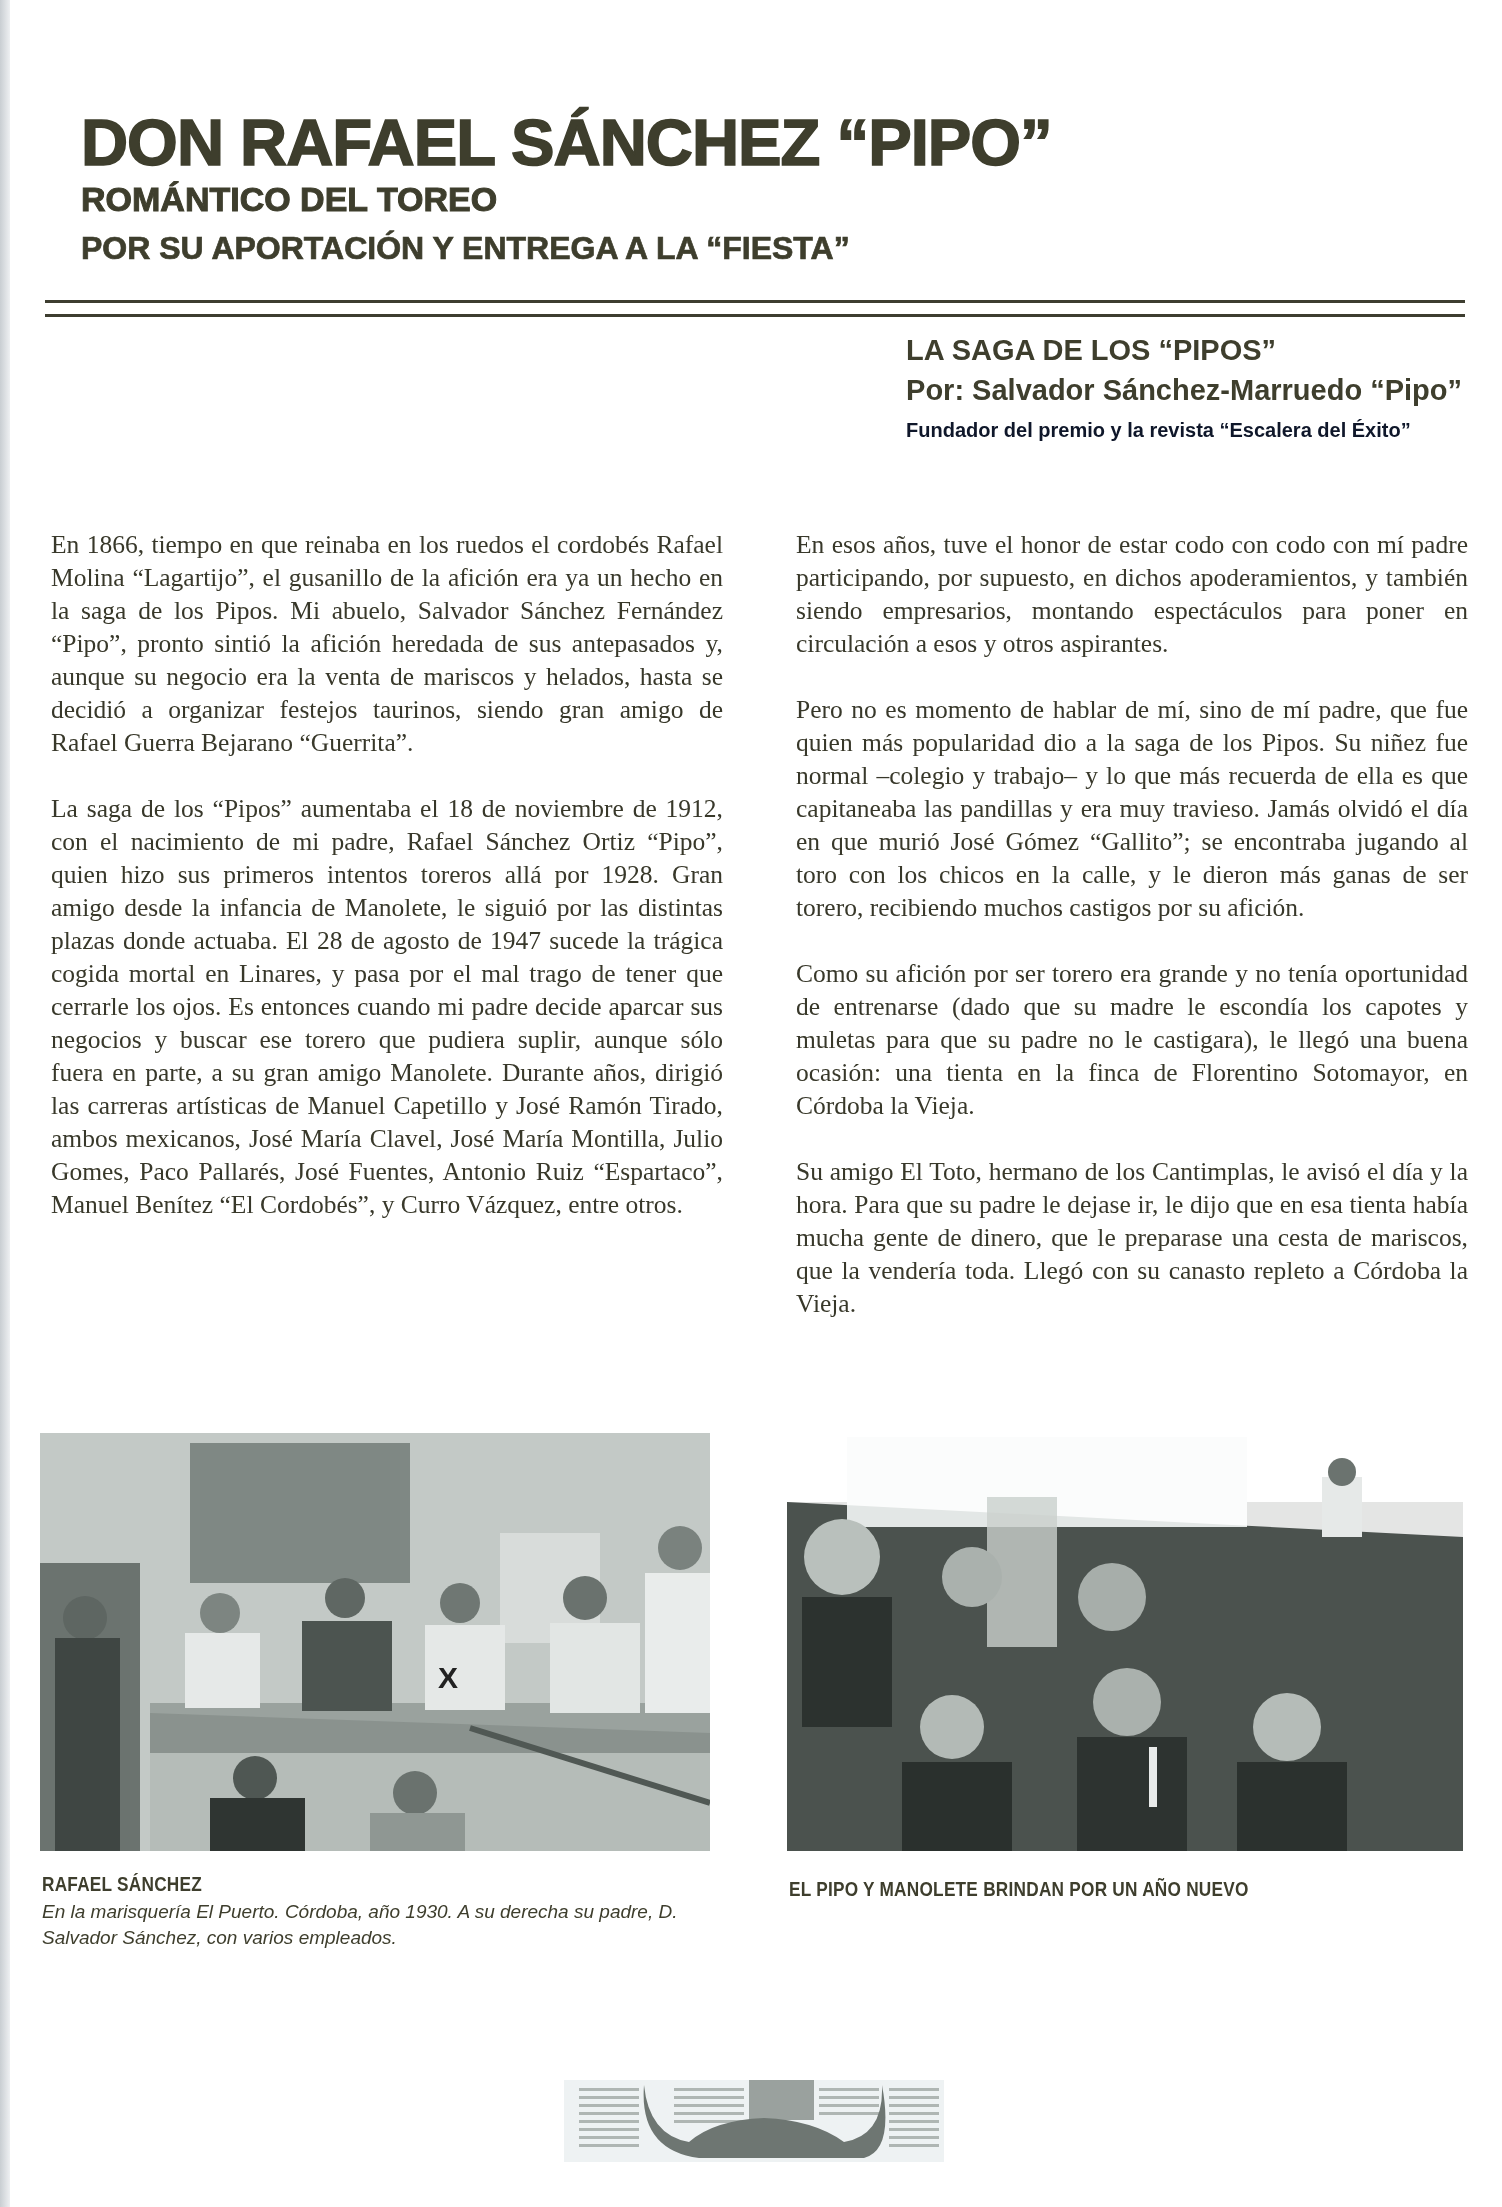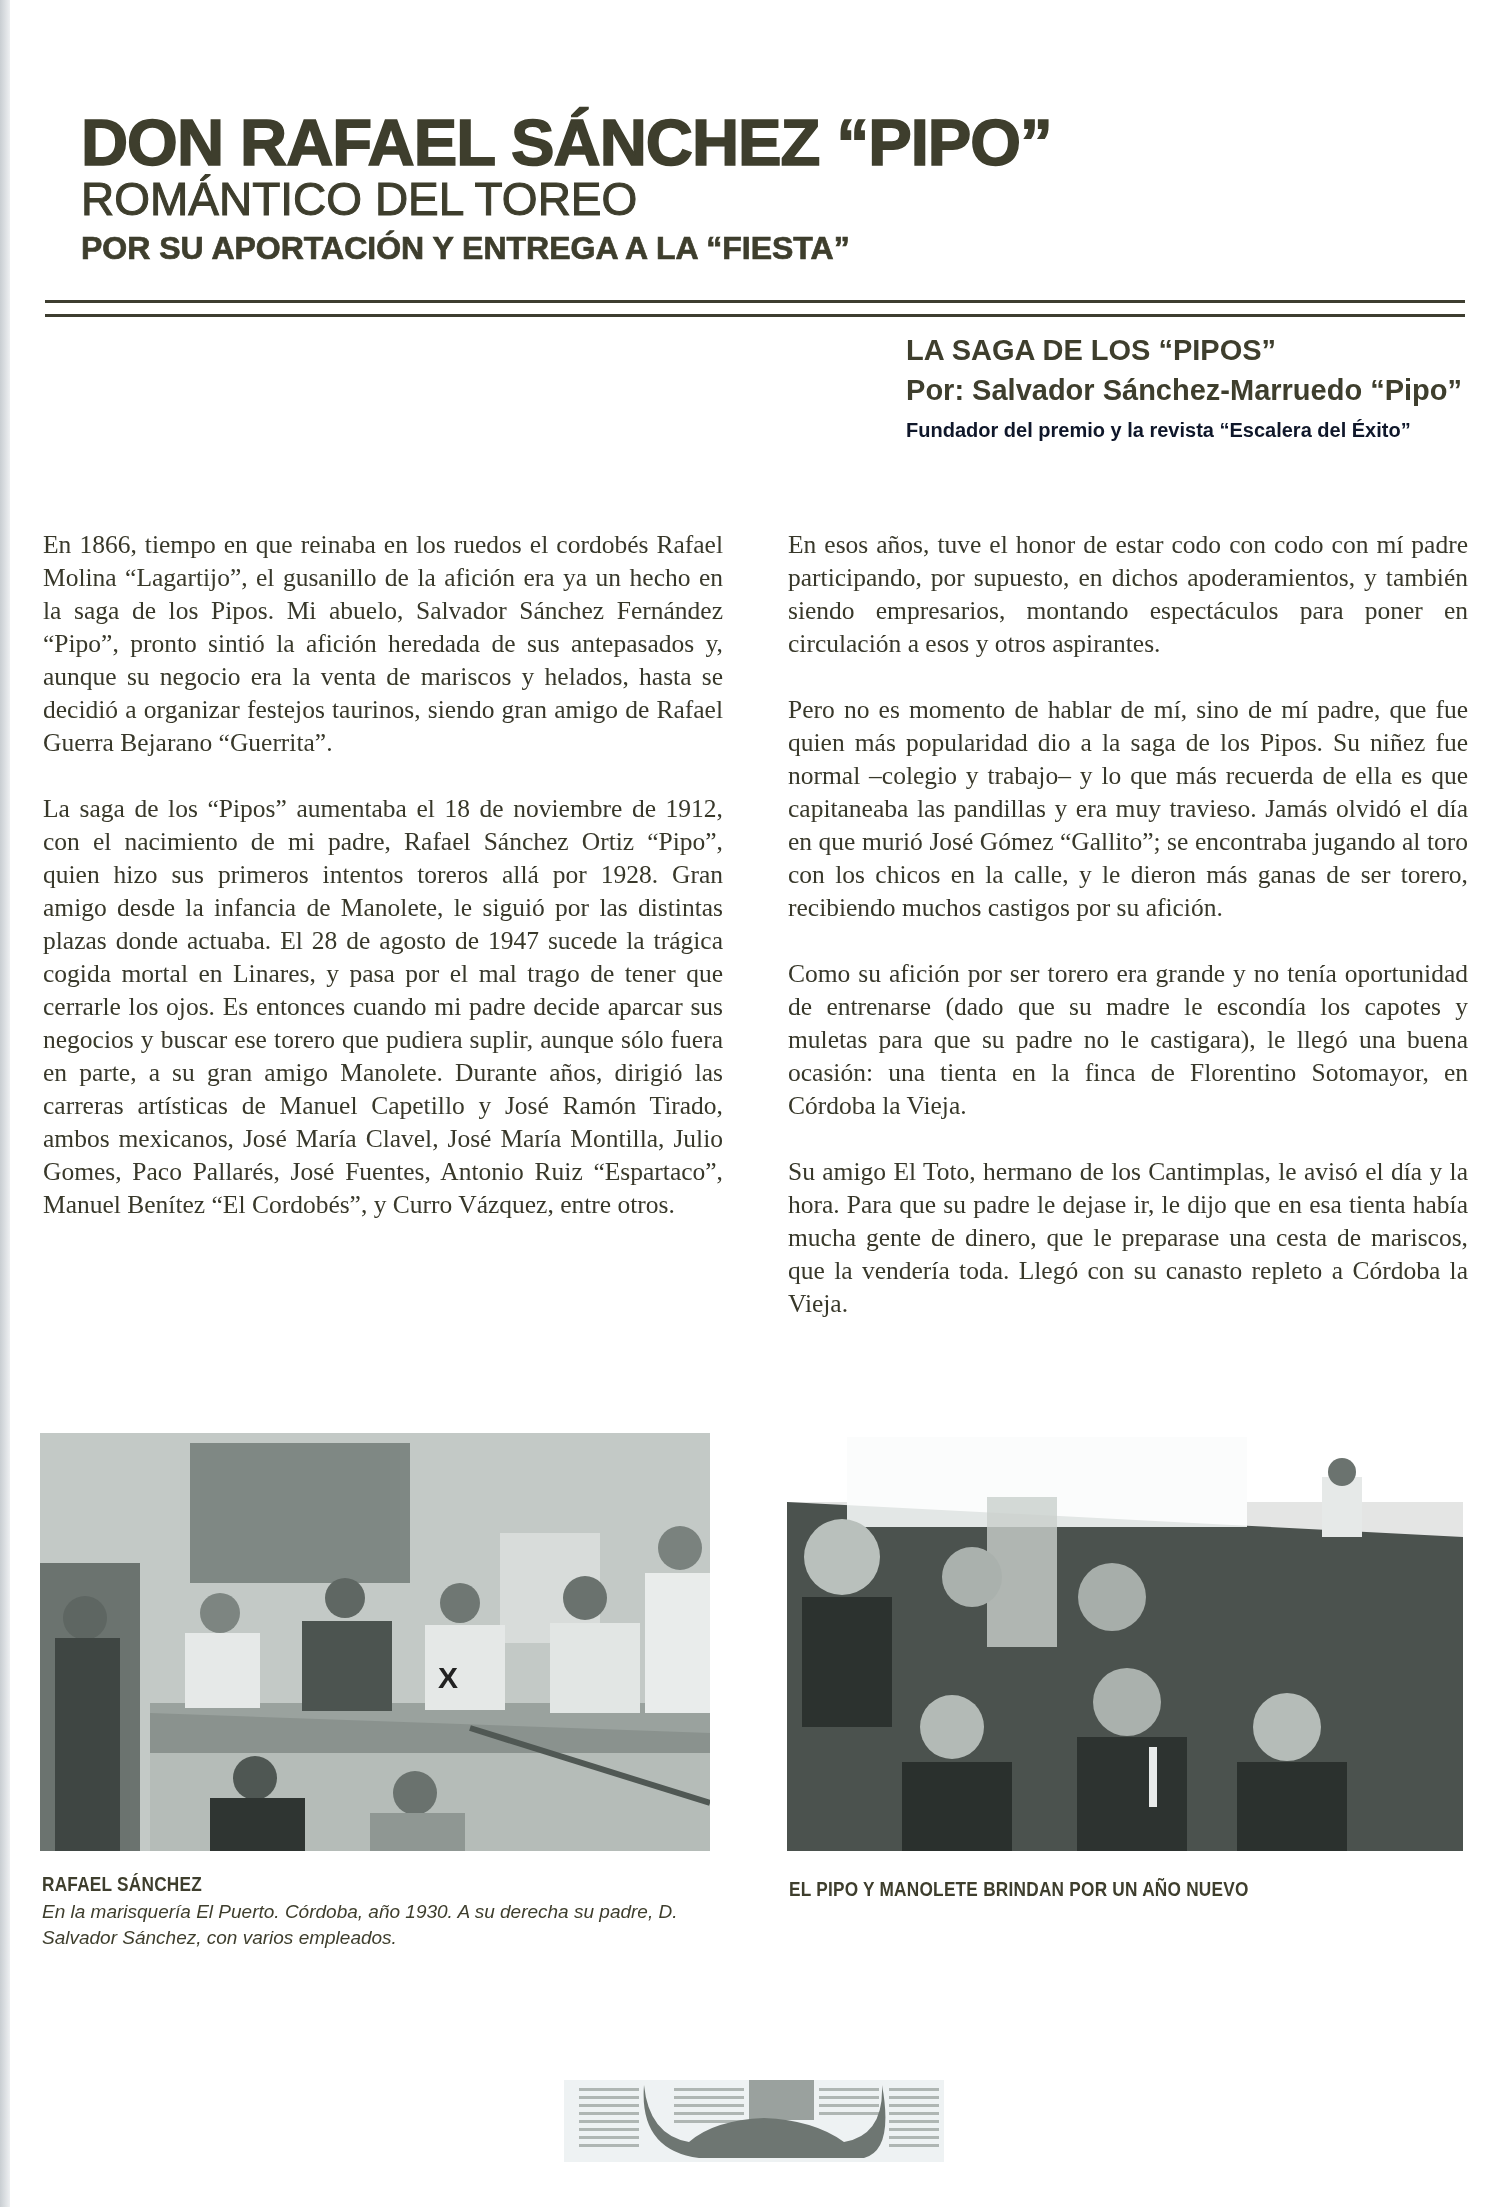--- a/index.html
+++ b/index.html
@@ -12,41 +12,41 @@
       background: linear-gradient(to right, #c9ced2, #eef0f2);
     }
     .title-block { position: absolute; left: 45px; top: 112px; width: 1420px; margin-left: 36px; }
     .t1 {
       font-family: "Liberation Sans", sans-serif; font-weight: 900; font-size: 64px;
       color: #3e3e2d; letter-spacing: -1px; line-height: 62px; margin: 0;
       transform: scaleX(1.02); transform-origin: left;
       -webkit-text-stroke: 1.5px #3e3e2d;
     }
     .t2 {
-      font-family: "Liberation Sans", sans-serif; font-weight: 400; font-size: 46px;
+      font-family: "Liberation Sans", sans-serif; font-weight: 700; font-size: 34px;
       color: #3e3e2d; line-height: 50px; margin: 0; -webkit-text-stroke: 1px #3e3e2d;
     }
     .t3 {
       font-family: "Liberation Sans", sans-serif; font-weight: 700; font-size: 32px;
       color: #3e3e2d; line-height: 44px; margin: 2px 0 0 0; -webkit-text-stroke: 0.7px #3e3e2d;
     }
     .rule { position: absolute; left: 45px; width: 1420px; height: 3px; background: #3d3d30; }
     .byline {
       position: absolute; right: 40px; top: 330px; text-align: left;
       font-family: "Liberation Sans", sans-serif; color: #3e3e2d;
     }
     .byline .b1 { font-size: 29px; font-weight: bold; line-height: 40px; }
     .byline .b2 { font-size: 29px; font-weight: bold; line-height: 40px; }
     .byline .b3 { font-size: 20px; font-weight: bold; line-height: 40px; color: #0f172a; }
     .col {
       position: absolute; top: 528px; width: 680px;
       font-family: "Liberation Serif", serif; font-size: 25.5px; line-height: 33px;
       color: #38382a; text-align: justify;
     }
-    .col p { margin: 0 0 33px 0; }
+    .col p { margin: 0 0 33px 8px; }
     .col-left { left: 43px; }
     .col-right { left: 788px; }
     .photo {
       position: absolute; overflow: hidden;
     }
     .photo-1 { left: 40px; top: 1433px; width: 670px; height: 418px; background: #b9bfbd; }
     .photo-2 { left: 787px; top: 1437px; width: 676px; height: 414px; background: #4a4f4a; }
     .cap-title {
       position: absolute; font-family: "Liberation Sans", sans-serif; font-weight: bold;
       font-size: 21px; color: #3e3e2d; transform: scaleX(0.82); transform-origin: left;

